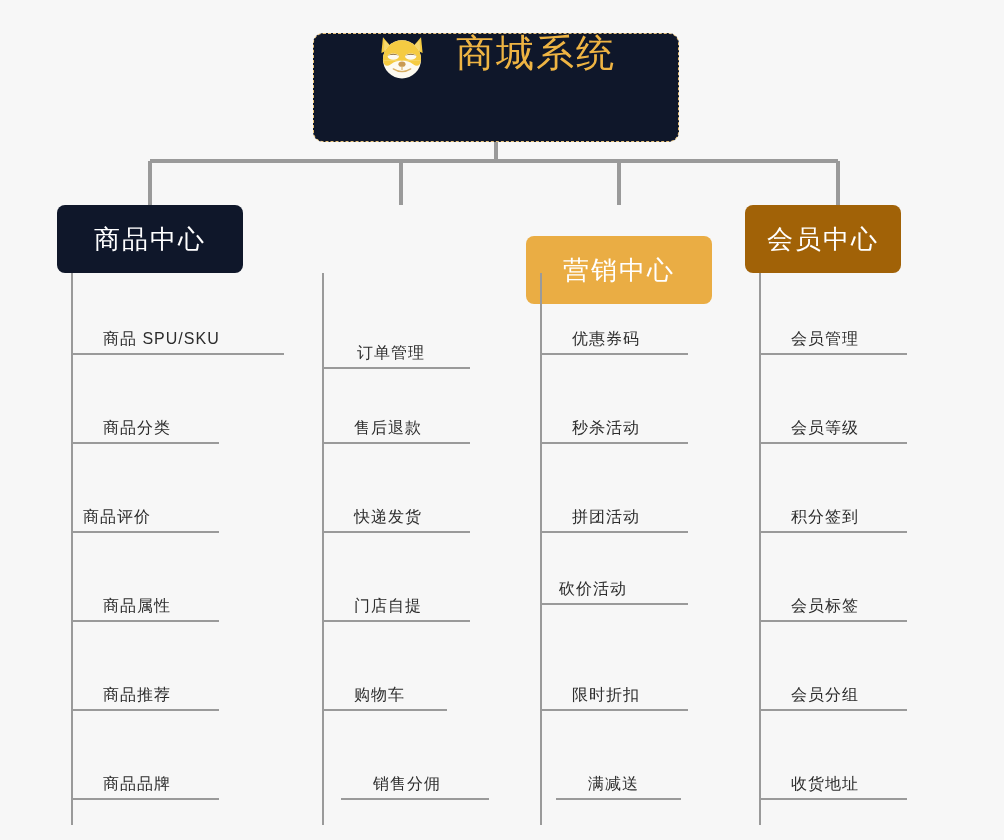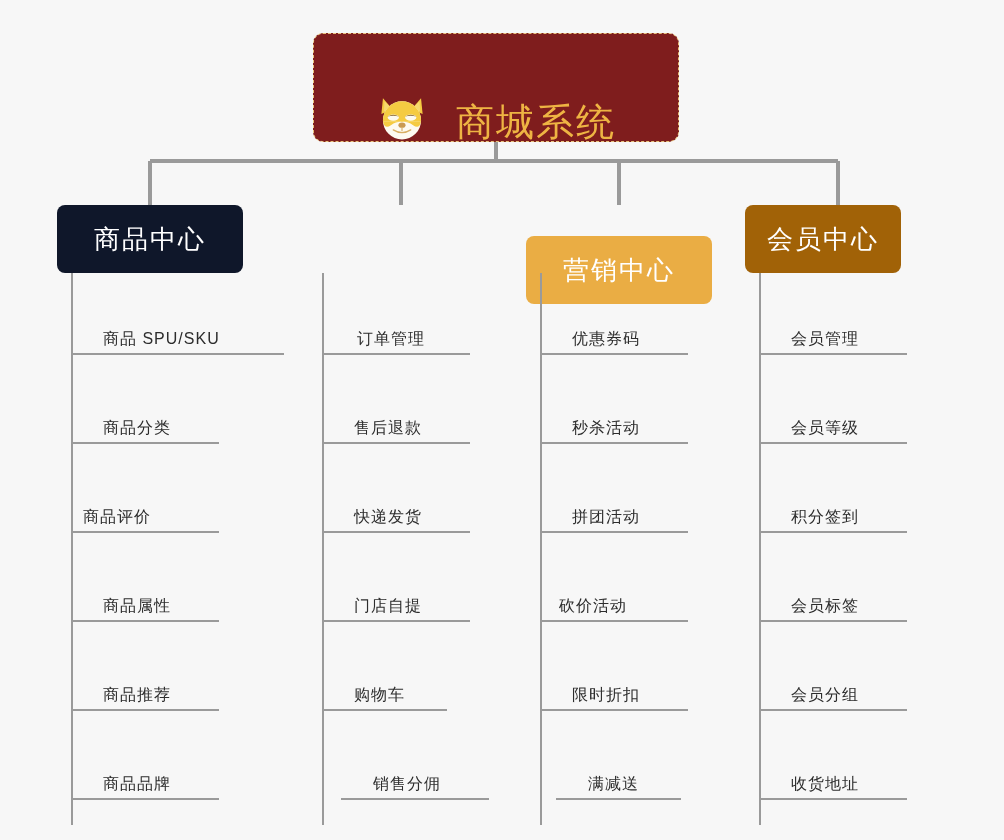--- a/index.html
+++ b/index.html
@@ -24,25 +24,25 @@
   }
 
   
   .root-node {
     position: absolute;
     left: 313px;
     top: 33px;
     width: 366px;
     height: 109px;
     box-sizing: border-box;
-    background: #7f1d1d;
+    background: #0f172a;
     border: 1px dashed #e8c27a;
     border-radius: 10px;
     display: flex;
-    align-items: flex-end;
+    align-items: flex-start;
     justify-content: center;
     gap: 28px;
   }
   .root-title {
     font-size: 38px;
     color: #eeb443;
     letter-spacing: 2px;
     line-height: 1;
     white-space: nowrap;
   }
@@ -178,21 +178,21 @@
     <div class="leaf" style="top: 356px; width: 148px;">
         <span class="leaf-label">商品推荐</span>
       </div>
     <div class="leaf" style="top: 445px; width: 148px;">
         <span class="leaf-label">商品品牌</span>
       </div>
   </div>
 
   <div class="column col-1">
     <div class="spine"></div>
-    <div class="leaf" style="top: 0px; width: 148px; padding-left: 35px;">
+    <div class="leaf" style="top: 14px; width: 148px; padding-left: 35px;">
         <span class="leaf-label">订单管理</span>
       </div>
     <div class="leaf" style="top: 89px; width: 148px;">
         <span class="leaf-label">售后退款</span>
       </div>
     <div class="leaf" style="top: 178px; width: 148px;">
         <span class="leaf-label">快递发货</span>
       </div>
     <div class="leaf" style="top: 267px; width: 148px;">
         <span class="leaf-label">门店自提</span>
@@ -209,21 +209,21 @@
     <div class="spine"></div>
     <div class="leaf" style="top: 0px; width: 148px;">
         <span class="leaf-label">优惠券码</span>
       </div>
     <div class="leaf" style="top: 89px; width: 148px;">
         <span class="leaf-label">秒杀活动</span>
       </div>
     <div class="leaf" style="top: 178px; width: 148px;">
         <span class="leaf-label">拼团活动</span>
       </div>
-    <div class="leaf" style="top: 267px; width: 148px; padding-left: 19px;">
+    <div class="leaf" style="top: 250px; width: 148px; padding-left: 19px;">
         <span class="leaf-label">砍价活动</span>
       </div>
     <div class="leaf" style="top: 356px; width: 148px;">
         <span class="leaf-label">限时折扣</span>
       </div>
     <div class="leaf" style="top: 445px; width: 125px; margin-left: 16px;">
         <span class="leaf-label">满减送</span>
       </div>
   </div>
 

